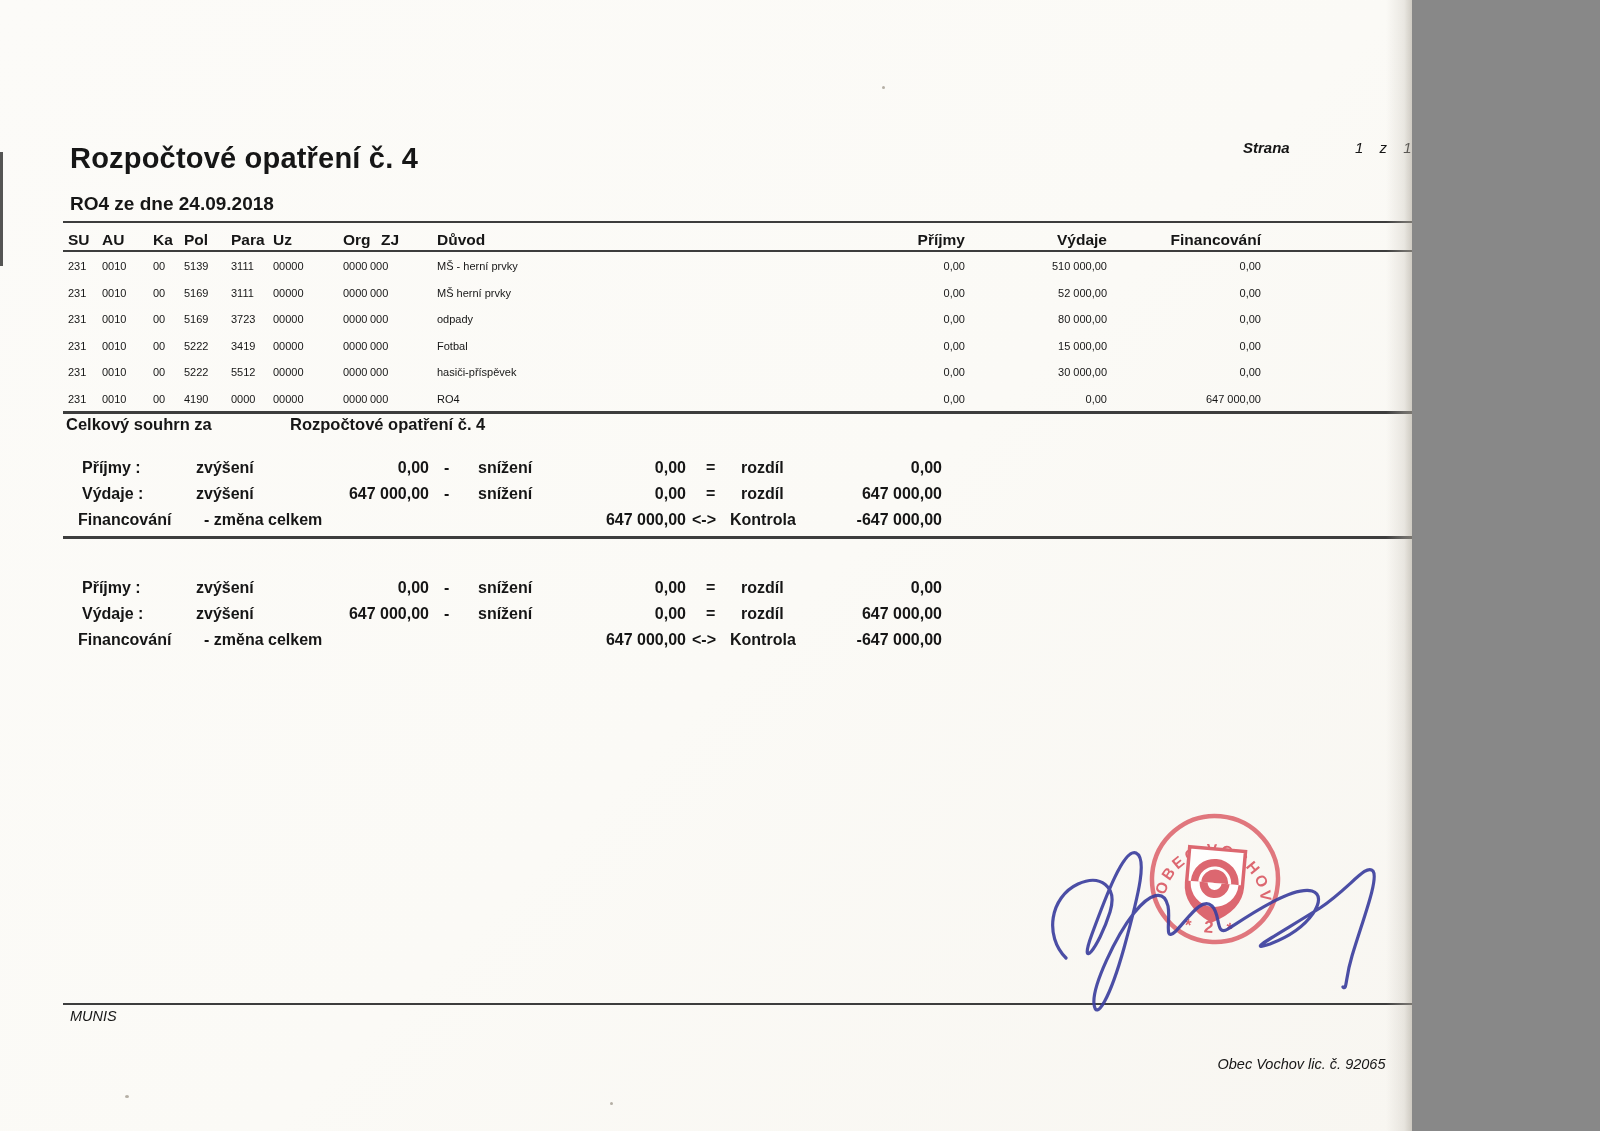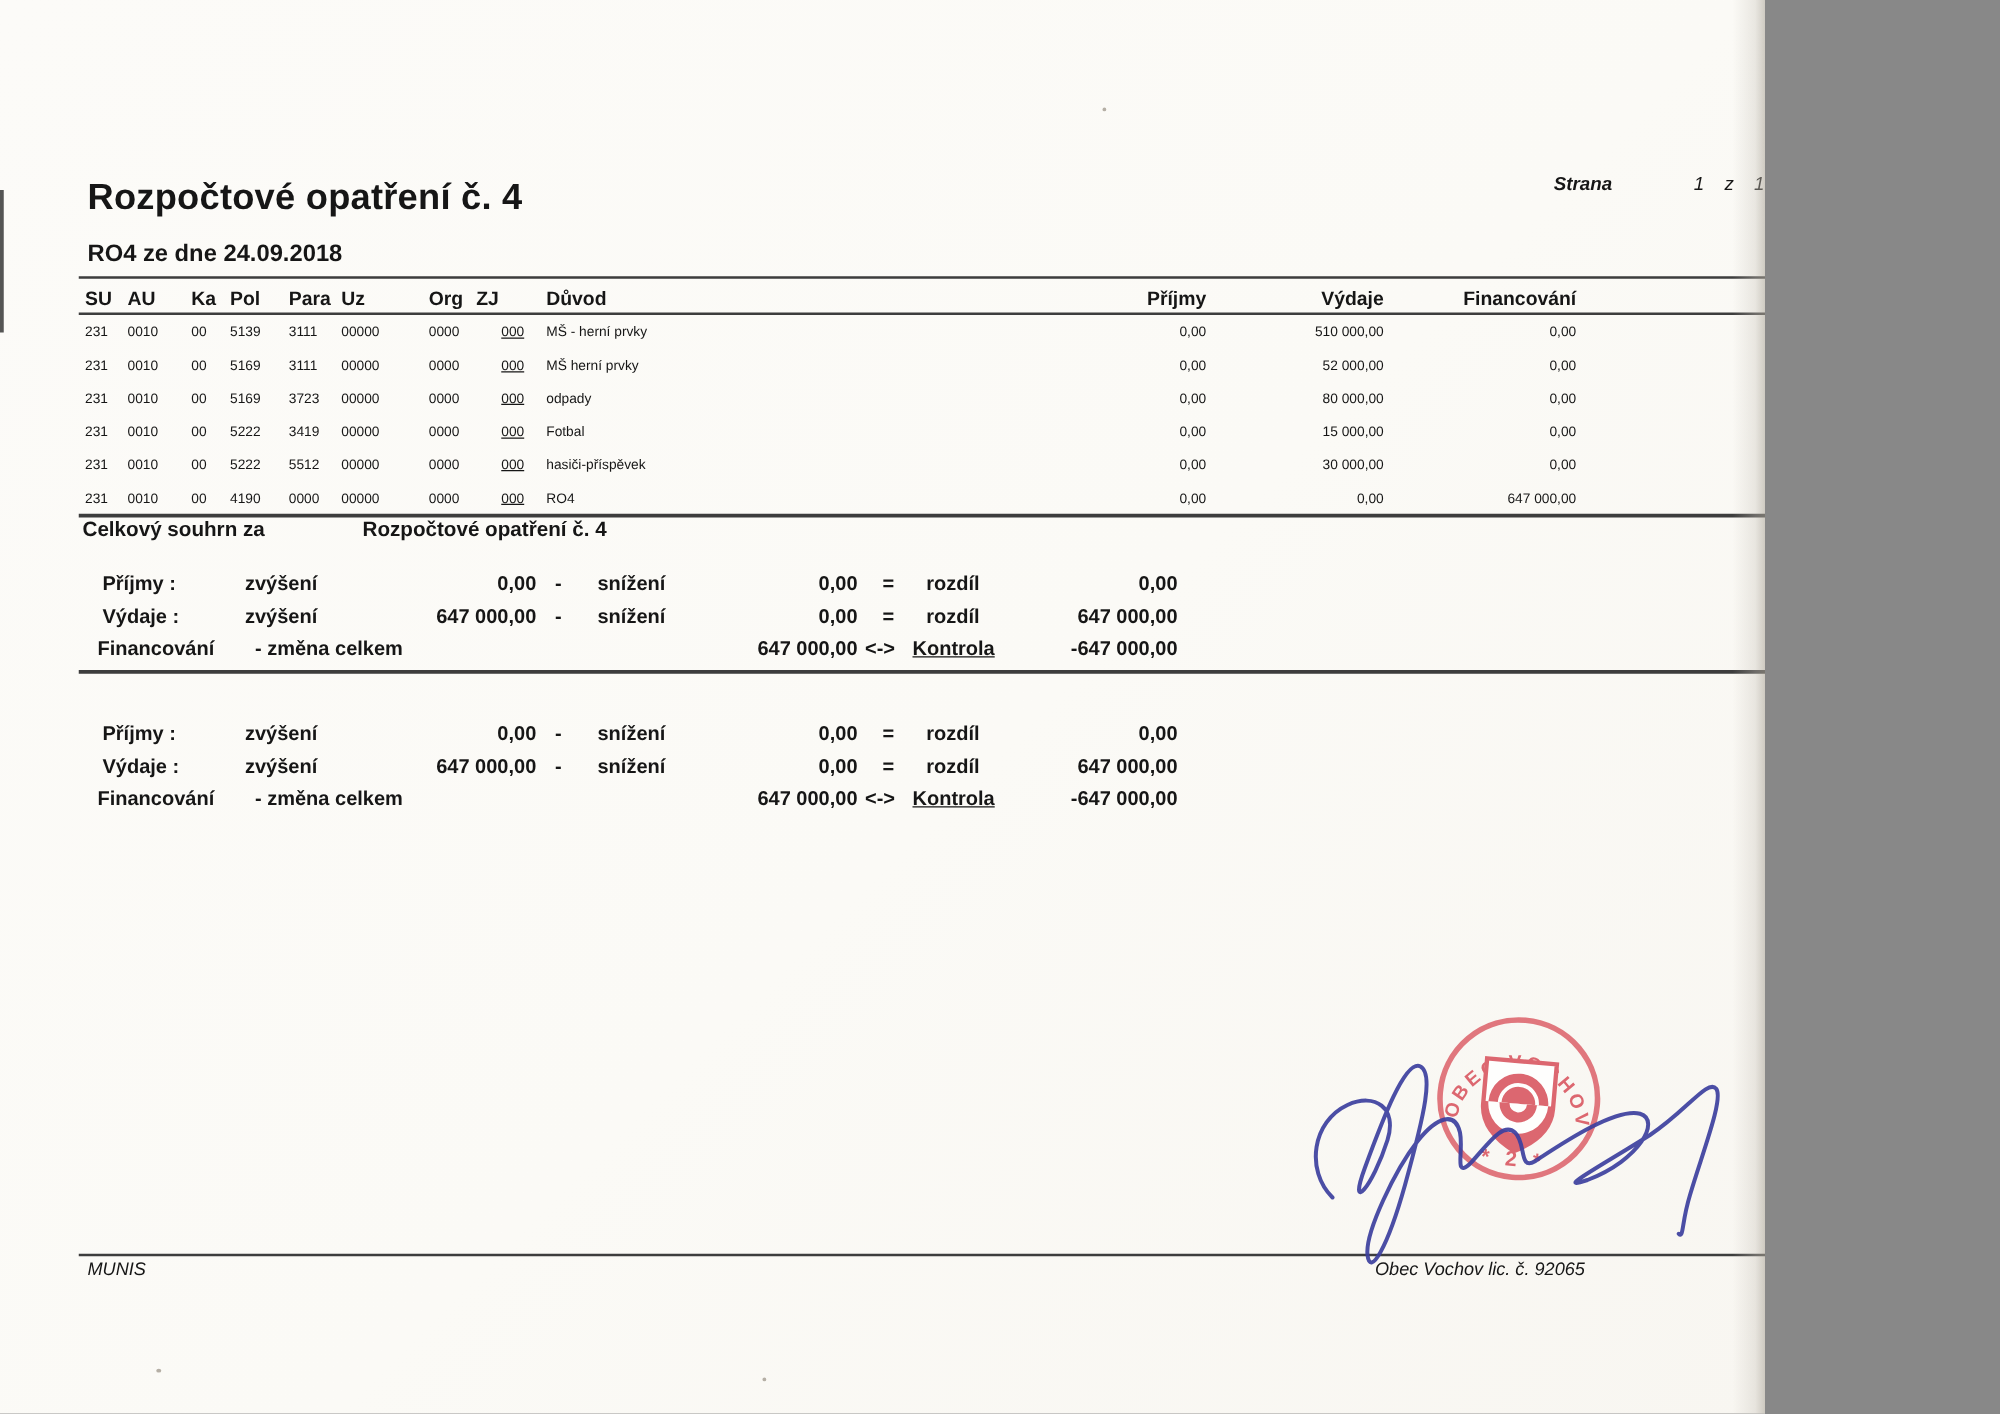--- a/index.html
+++ b/index.html
@@ -15,43 +15,43 @@
   .doc-subtitle{left:70px;top:193px;font-size:19px;font-weight:bold;}
   .strana-label{left:1243px;top:139px;font-size:15px;font-style:italic;font-weight:bold;}
   .strana-value{left:1355px;top:139px;font-size:15px;font-style:italic;letter-spacing:6px;}
   
   .hr{position:absolute;left:63px;width:1440px;background:#3d3d3d;}
   
   .trow{position:absolute;left:0;width:1600px;height:27px;line-height:27px;font-size:11px;}
   .thead{font-weight:bold;font-size:15.5px;}
   .c{position:absolute;top:0;}
   .c-su{left:68px;}  .c-au{left:102px;} .c-ka{left:153px;} .c-pol{left:184px;}
-  .c-para{left:231px;} .c-uz{left:273px;} .c-org{left:343px;} .c-zj{left:401px;text-decoration:underline;}
+  .c-para{left:231px;} .c-uz{left:273px;} .c-org{left:343px;} .c-zj{left:370px;}
   .c-zjh{left:381px;} .c-duvod{left:437px;}
   .c-prijmy{left:815px;width:150px;text-align:right;}
   .c-vydaje{left:957px;width:150px;text-align:right;}
   .c-fin{left:1111px;width:150px;text-align:right;}
   
   .srow{position:absolute;left:0;width:1600px;height:26px;line-height:26px;font-size:16px;font-weight:bold;}
   .sec-prefix{left:66px;} .sec-suffix{left:290px;}
   .s-label{left:82px;}
   .s-inc-label{left:196px;}
   .s-v1{left:295px;width:134px;text-align:right;}
   .s-minus{left:444px;}
   .s-dec-label{left:478px;}
   .s-v2{left:552px;width:134px;text-align:right;}
   .s-eq{left:706px;}
   .s-diff-label{left:741px;}
   .s-v3{left:795px;width:147px;text-align:right;}
   .s-sub{left:204px;}
   .s-arrow{left:692px;}
-  .s-ctl{left:730px;text-decoration:underline;}
+  .s-ctl{left:730px;}
   
   .footer-left{left:70px;top:1008px;font-size:14.5px;font-style:italic;}
-  .footer-right{left:1100px;top:1008px;width:403px;text-align:left;font-size:14.5px;font-style:italic;}
+  .footer-right{left:1100px;top:1056px;width:403px;text-align:center;font-size:14.5px;font-style:italic;}
   
   .edge-right{position:absolute;right:0;top:0;width:26px;height:1131px;
     background:linear-gradient(to right,rgba(200,195,186,0) 0%,rgba(200,195,186,.35) 70%,rgba(170,164,152,.55) 100%);}
   .edge-left-sliver{position:absolute;left:0;top:152px;width:3px;height:114px;background:#1d1d1d;opacity:.75;}
   .speck{position:absolute;border-radius:50%;background:#b5afa5;}
   
   #stamp-svg{position:absolute;left:1133px;top:793px;opacity:.88;}
   #signature-svg{position:absolute;left:0;top:0;}
 </style>
 </head>

